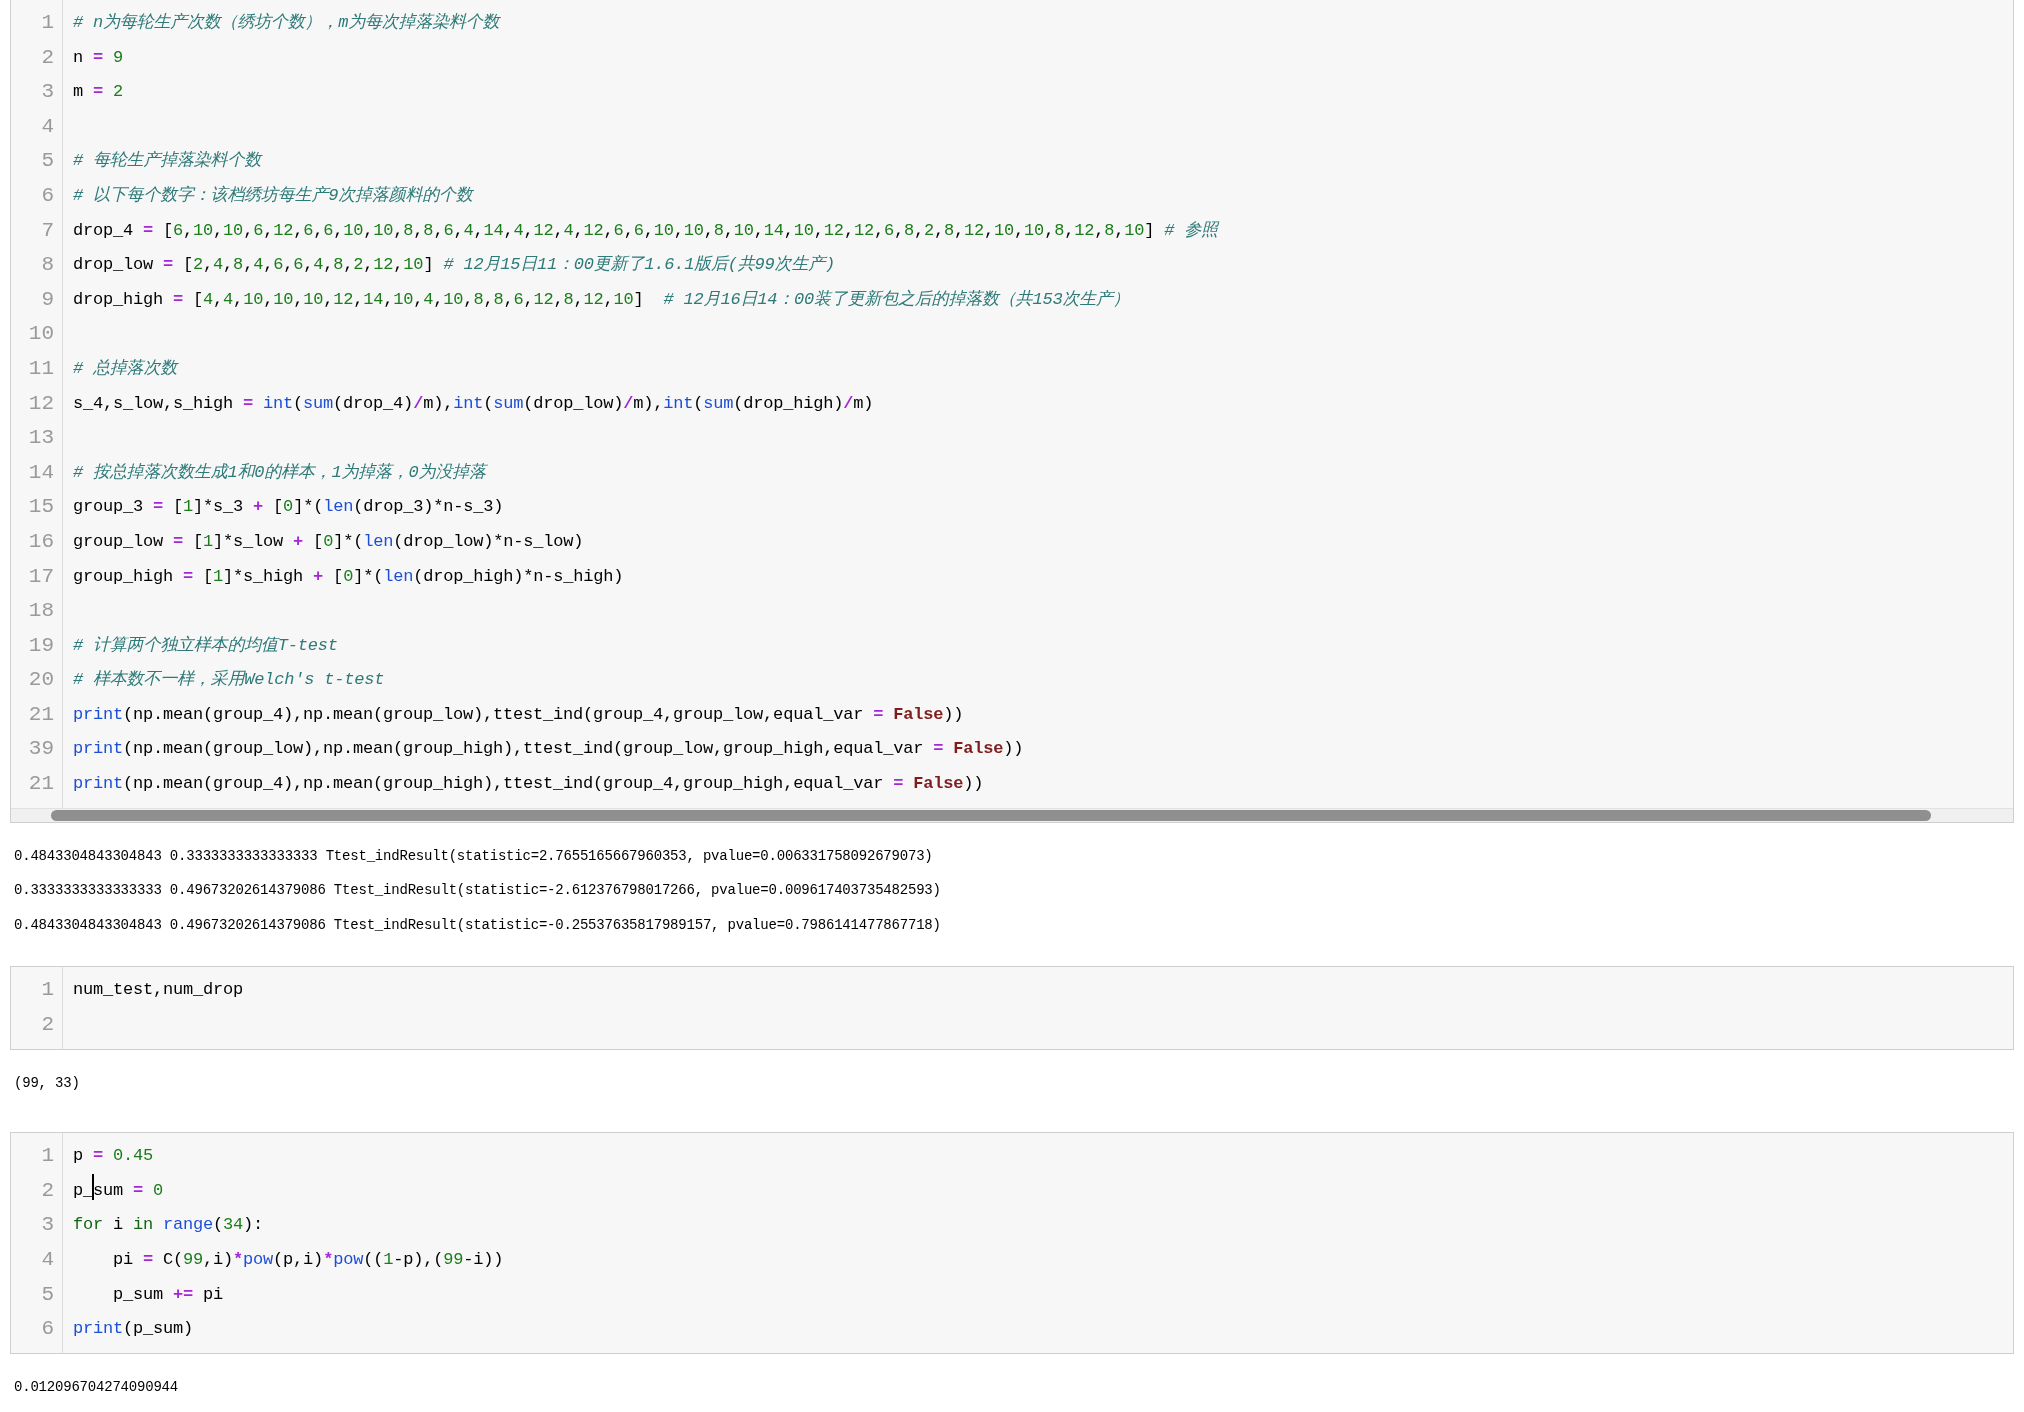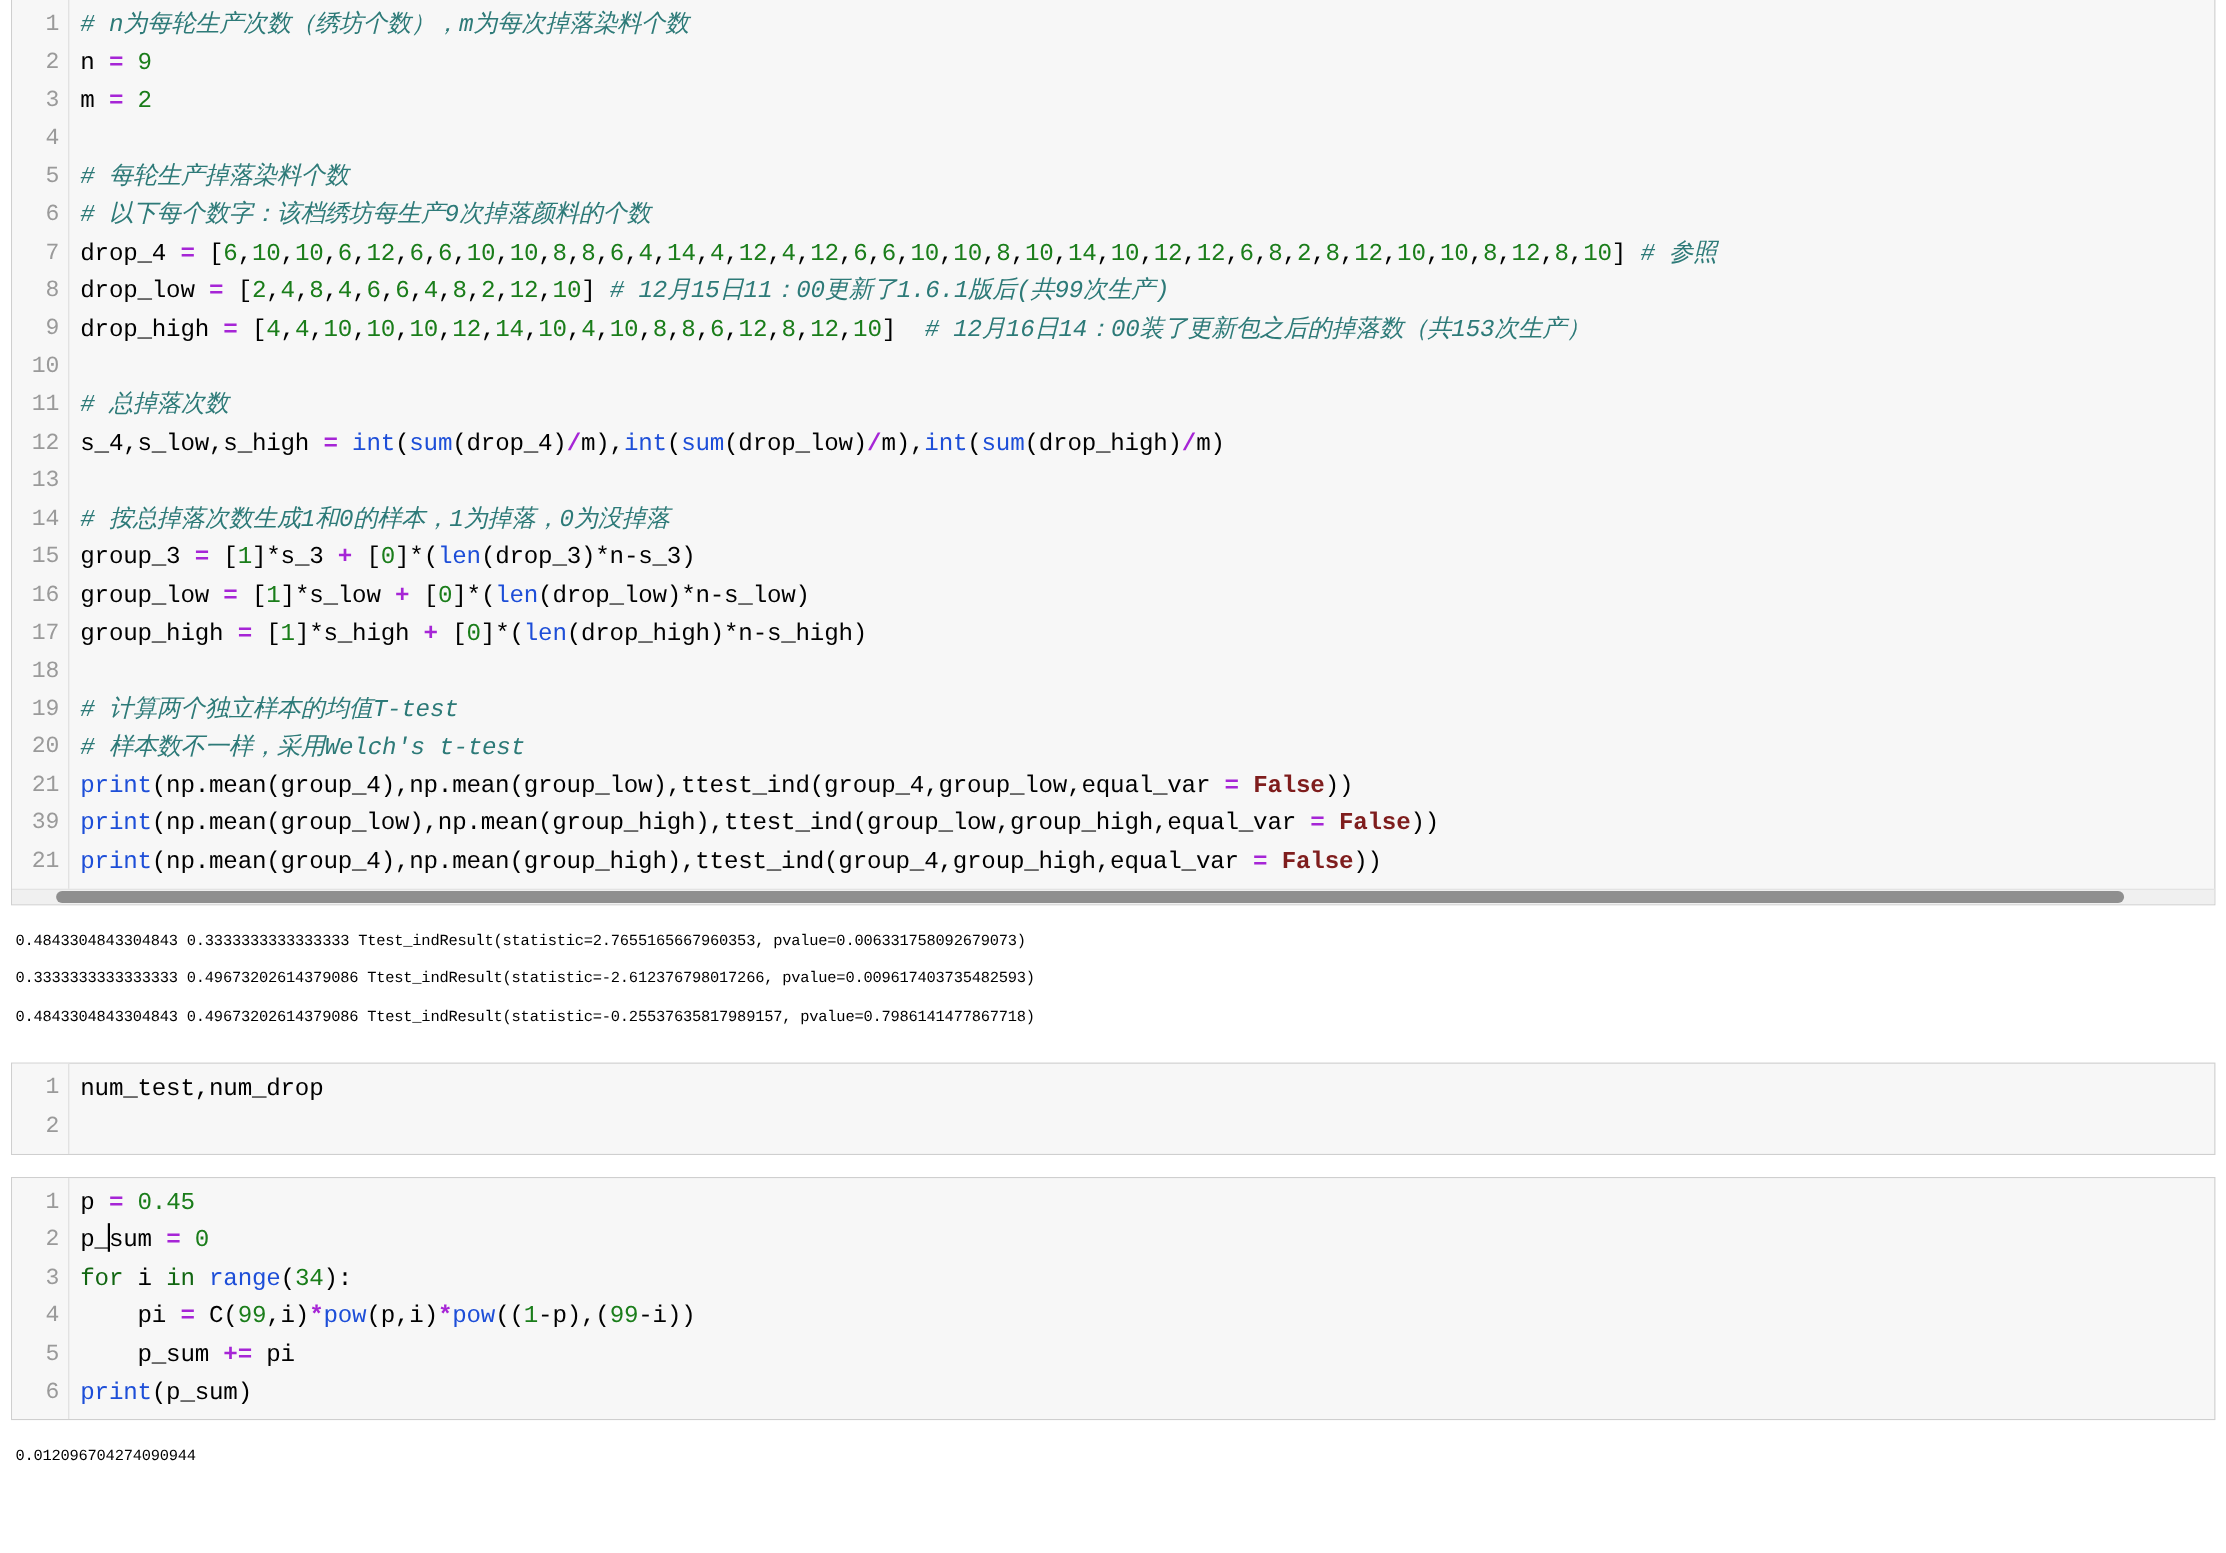--- a/index.html
+++ b/index.html
@@ -39,21 +39,21 @@
     font-size: 21px;
     line-height: 34.6px;
     user-select: none;
     box-sizing: border-box;
     background: #f7f7f7;
     border-right: 1px solid #dcdcdc;
   }
   .code {
     flex: 1;
     padding: 6px 0 6px 10px;
-    font-size: 22px;
+    font-size: 17px;
     line-height: 34.6px;
     white-space: pre;
     overflow: hidden;
     box-sizing: border-box;
     letter-spacing: -0.2px;
   }
   .code-line {
     height: 34.6px;
     white-space: pre;
   }
@@ -152,20 +152,21 @@
   <div class="cell">
     <div class="cell-inner">
       <div class="gutter" id="gutter2">
           <div class="code-line">1</div>
           <div class="code-line">2</div>
         </div>
       <div class="code" id="code2"><div class="code-line"><span class="pl">num_test,num_drop</span></div></div>
     </div>
   </div>
 
+  <div class="output" id="out2"><div>(99, 33)</div></div>
 
   <div class="spacer-md"></div>
 
   <div class="cell">
     <div class="cell-inner">
       <div class="gutter" id="gutter3">
           <div class="code-line">1</div>
           <div class="code-line">2</div>
           <div class="code-line">3</div>
           <div class="code-line">4</div>

